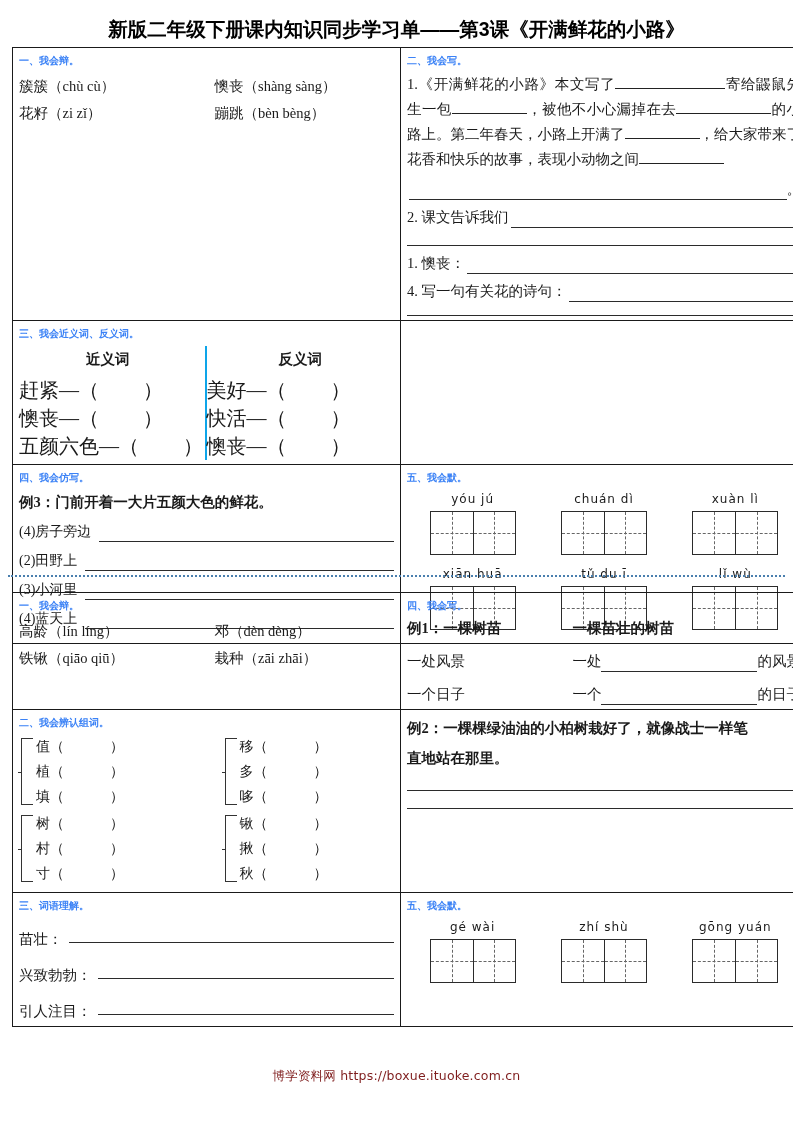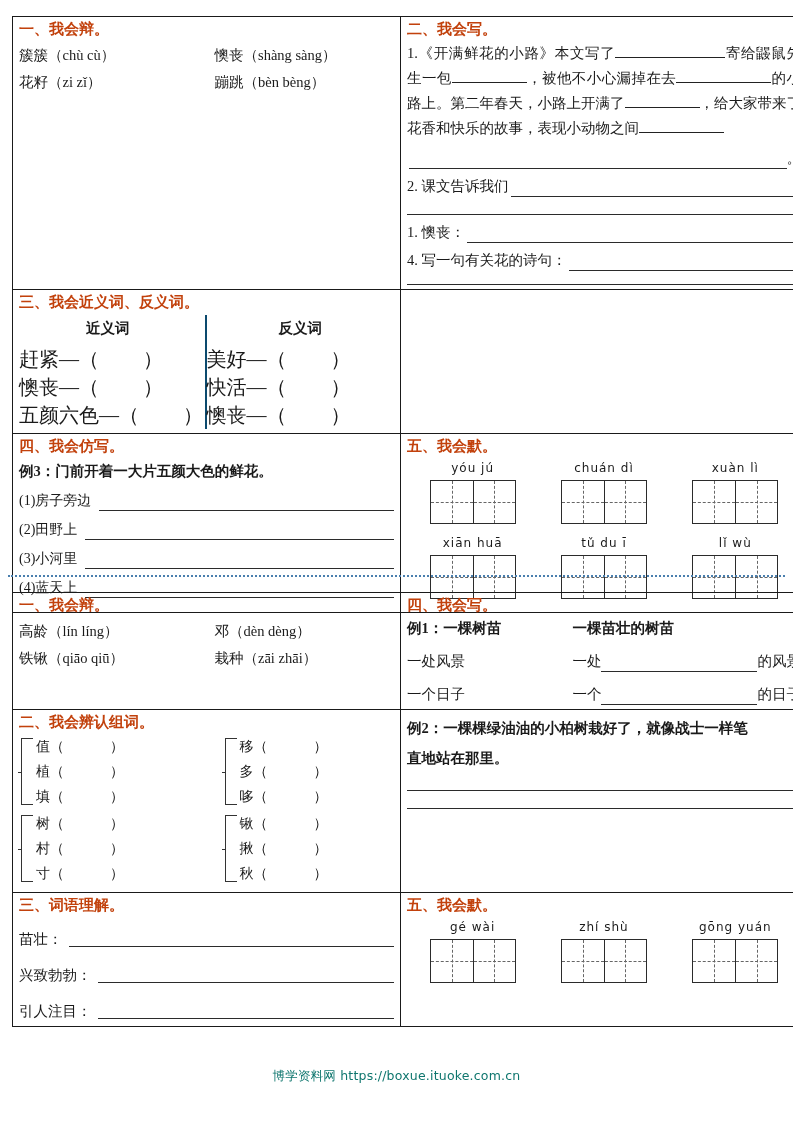--- a/index.html
+++ b/index.html
@@ -50,24 +50,24 @@
   }
   table.grid td {
     border: 1.4px solid #1a1a1a;
     vertical-align: top;
     padding: 3px 6px 4px 6px;
   }
   td.col-l { width: 375px; }
   td.col-r { width: 394px; }
 
   .sec-head {
-    color: #c2410c;
-    font-family: Liberation Serif, serif;
+    color: #3b82f6;
+    font-family: Liberation Sans, sans-serif;
     font-weight: bold;
-    font-size: 15px;
+    font-size: 10px;
     line-height: 17px;
     margin: 1px 0 3px 0;
   }
 
   
   .bian-row {
     display: flex;
     font-size: 14.5px;
     line-height: 20px;
     margin: 7px 0 6px 0;
@@ -113,21 +113,21 @@
     height: 15px;
     margin-left: 2px;
   }
 
   
   .word-table {
     display: flex;
     margin-top: 4px;
   }
   .wt-col { width: 50%; box-sizing: border-box; }
-  .wt-col.left { border-right: 2px solid #0c4a6e; padding-right: 8px; }
+  .wt-col.left { border-right: 2px solid #0ea5e9; padding-right: 8px; }
   .wt-col.right { }
   .wt-head {
     text-align: center;
     font-size: 14.5px;
     font-weight: bold;
     line-height: 26px;
     margin-bottom: 4px;
   }
   .wt-item {
     font-size: 20px;
@@ -271,51 +271,52 @@
   .brace-item {
     font-size: 14px;
     line-height: 25px;
     white-space: nowrap;
   }
   .brace-item .gap { display: inline-block; width: 46px; }
 
   
   .def-row {
     display: flex;
-    align-items: center;
+    align-items: flex-start;
     font-size: 14.5px;
     line-height: 22px;
     margin-top: 14px;
   }
   .def-row .lbl { white-space: nowrap; }
   .def-row .fill {
     flex: 1;
     border-bottom: 1px solid #2b2b2b;
     height: 14px;
     margin-left: 6px;
   }
 
   .watermark {
     position: absolute;
     left: 0;
     top: 1068px;
     width: 793px;
     text-align: center;
     font-family: "DejaVu Sans", sans-serif;
     font-size: 12.5px;
-    color: #0f766e;
+    color: #7f1d1d;
     letter-spacing: 0.2px;
   }
 </style>
 </head>
 <body>
 
 <div class="page">
 
   <div class="worksheet ws1">
+    <div class="sheet-title">新版二年级下册课内知识同步学习单——第3课《开满鲜花的小路》</div>
 
     <table class="grid">
       <tbody>
           <tr>
 
         <td class="col-l">
 
           <div class="sec-head">一、我会辩。</div>
           <div class="bian-row">
             <div class="bian-cell">簇簇（chù cù）</div>
@@ -372,21 +373,21 @@
           </div>
         </td>
         <td class="col-r" style="border-top:none;border-bottom:none;"></td>
       </tr>
 
       <tr>
         <td class="col-l">
           <div class="sec-head">四、我会仿写。</div>
           <div class="ex-line">例3：门前开着一大片五颜大色的鲜花。</div>
           <div class="fw-row">
-            <span class="lbl">(1)房子旁边</span>
+            <span class="lbl">(4)房子旁边</span>
             <span class="fill"></span>
           </div>
           <div class="fw-row">
             <span class="lbl">(2)田野上</span>
             <span class="fill"></span>
           </div>
           <div class="fw-row">
             <span class="lbl">(3)小河里</span>
             <span class="fill"></span>
           </div>

